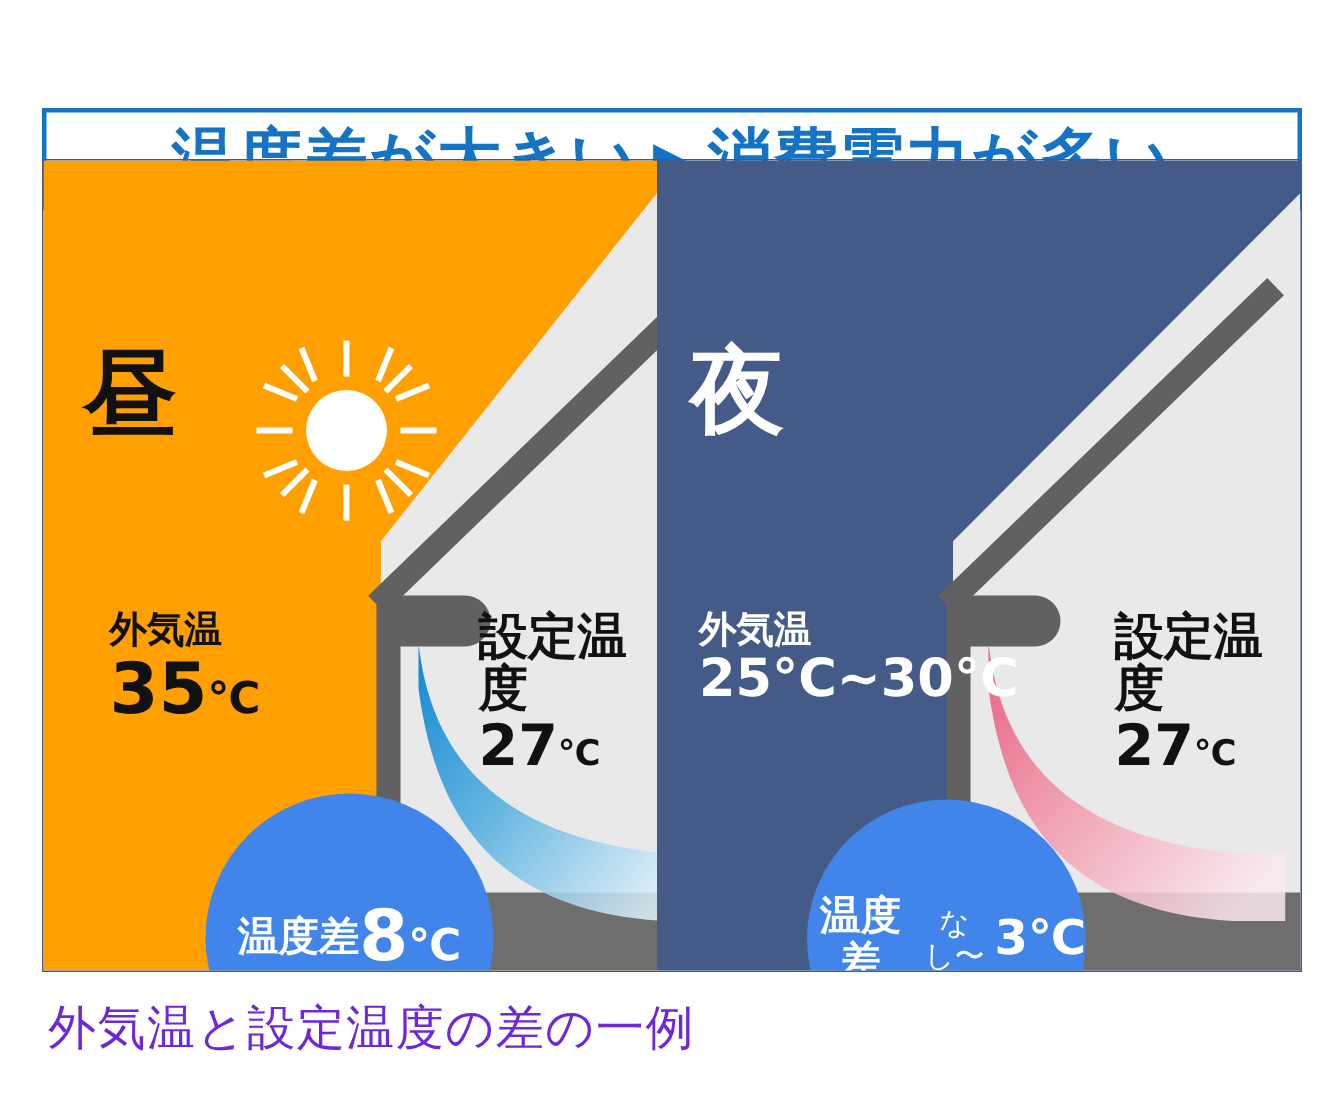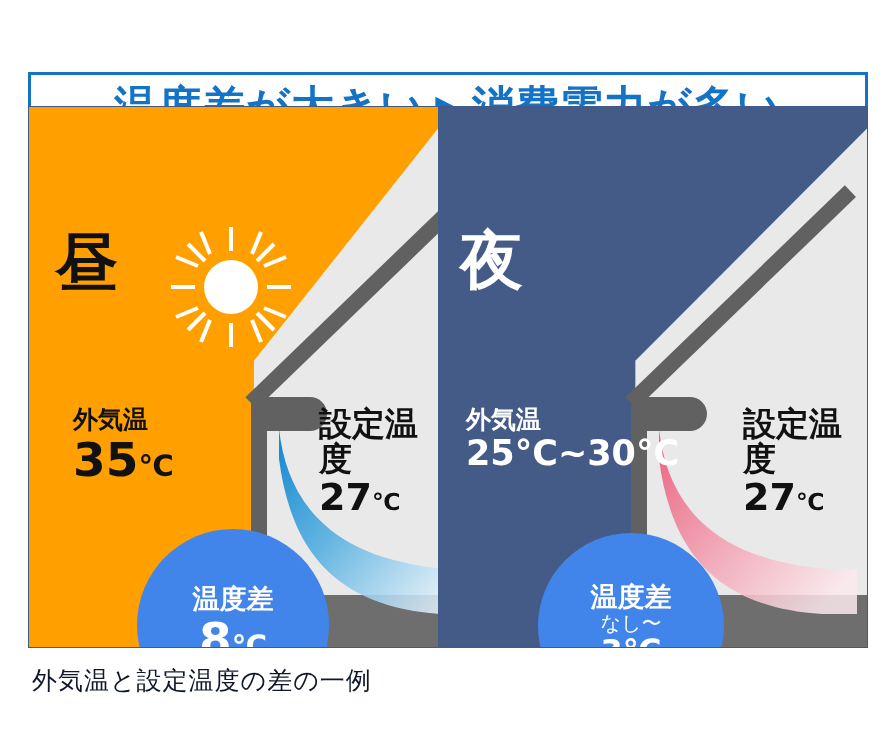--- a/index.html
+++ b/index.html
@@ -202,40 +202,40 @@
   }
   .unit-small { font-size: 0.62em; }
 
   
   .diff-bubble {
     position: absolute;
     border-radius: 50%;
     background: #4285ea;
     color: #ffffff;
     display: flex;
-    flex-direction: column;
+    flex-direction: row;
     align-items: center;
     justify-content: center;
     text-align: center;
     line-height: 1.12;
   }
   #diff-day   { left: 108px; top: 422px; width: 192px; height: 192px; }
   #diff-night { left: 100px; top: 426px; width: 186px; height: 186px; }
   .diff-title   { font-size: 27px; font-weight: bold; display: block; }
   .diff-line2   { font-size: 20px; font-weight: normal; display: block; }
   .diff-value   { font-size: 47px; font-weight: bold; display: block; }
   #diff-night .diff-value { font-size: 32px; }
 
   
   #caption {
     position: absolute;
     left: 32px;
     top: 664px;
-    font-size: 25px;
-    color: #0f172a;
+    font-size: 32px;
+    color: #6d28d9;
     letter-spacing: 1px;
     white-space: nowrap;
   }
 </style>
 </head>
 <body>
 
 <div id="header-banner">
   <div id="header-text">
     <span>温度差が大きい</span><span class="hdr-arrow">▶</span><span>消費電力が多い</span>

